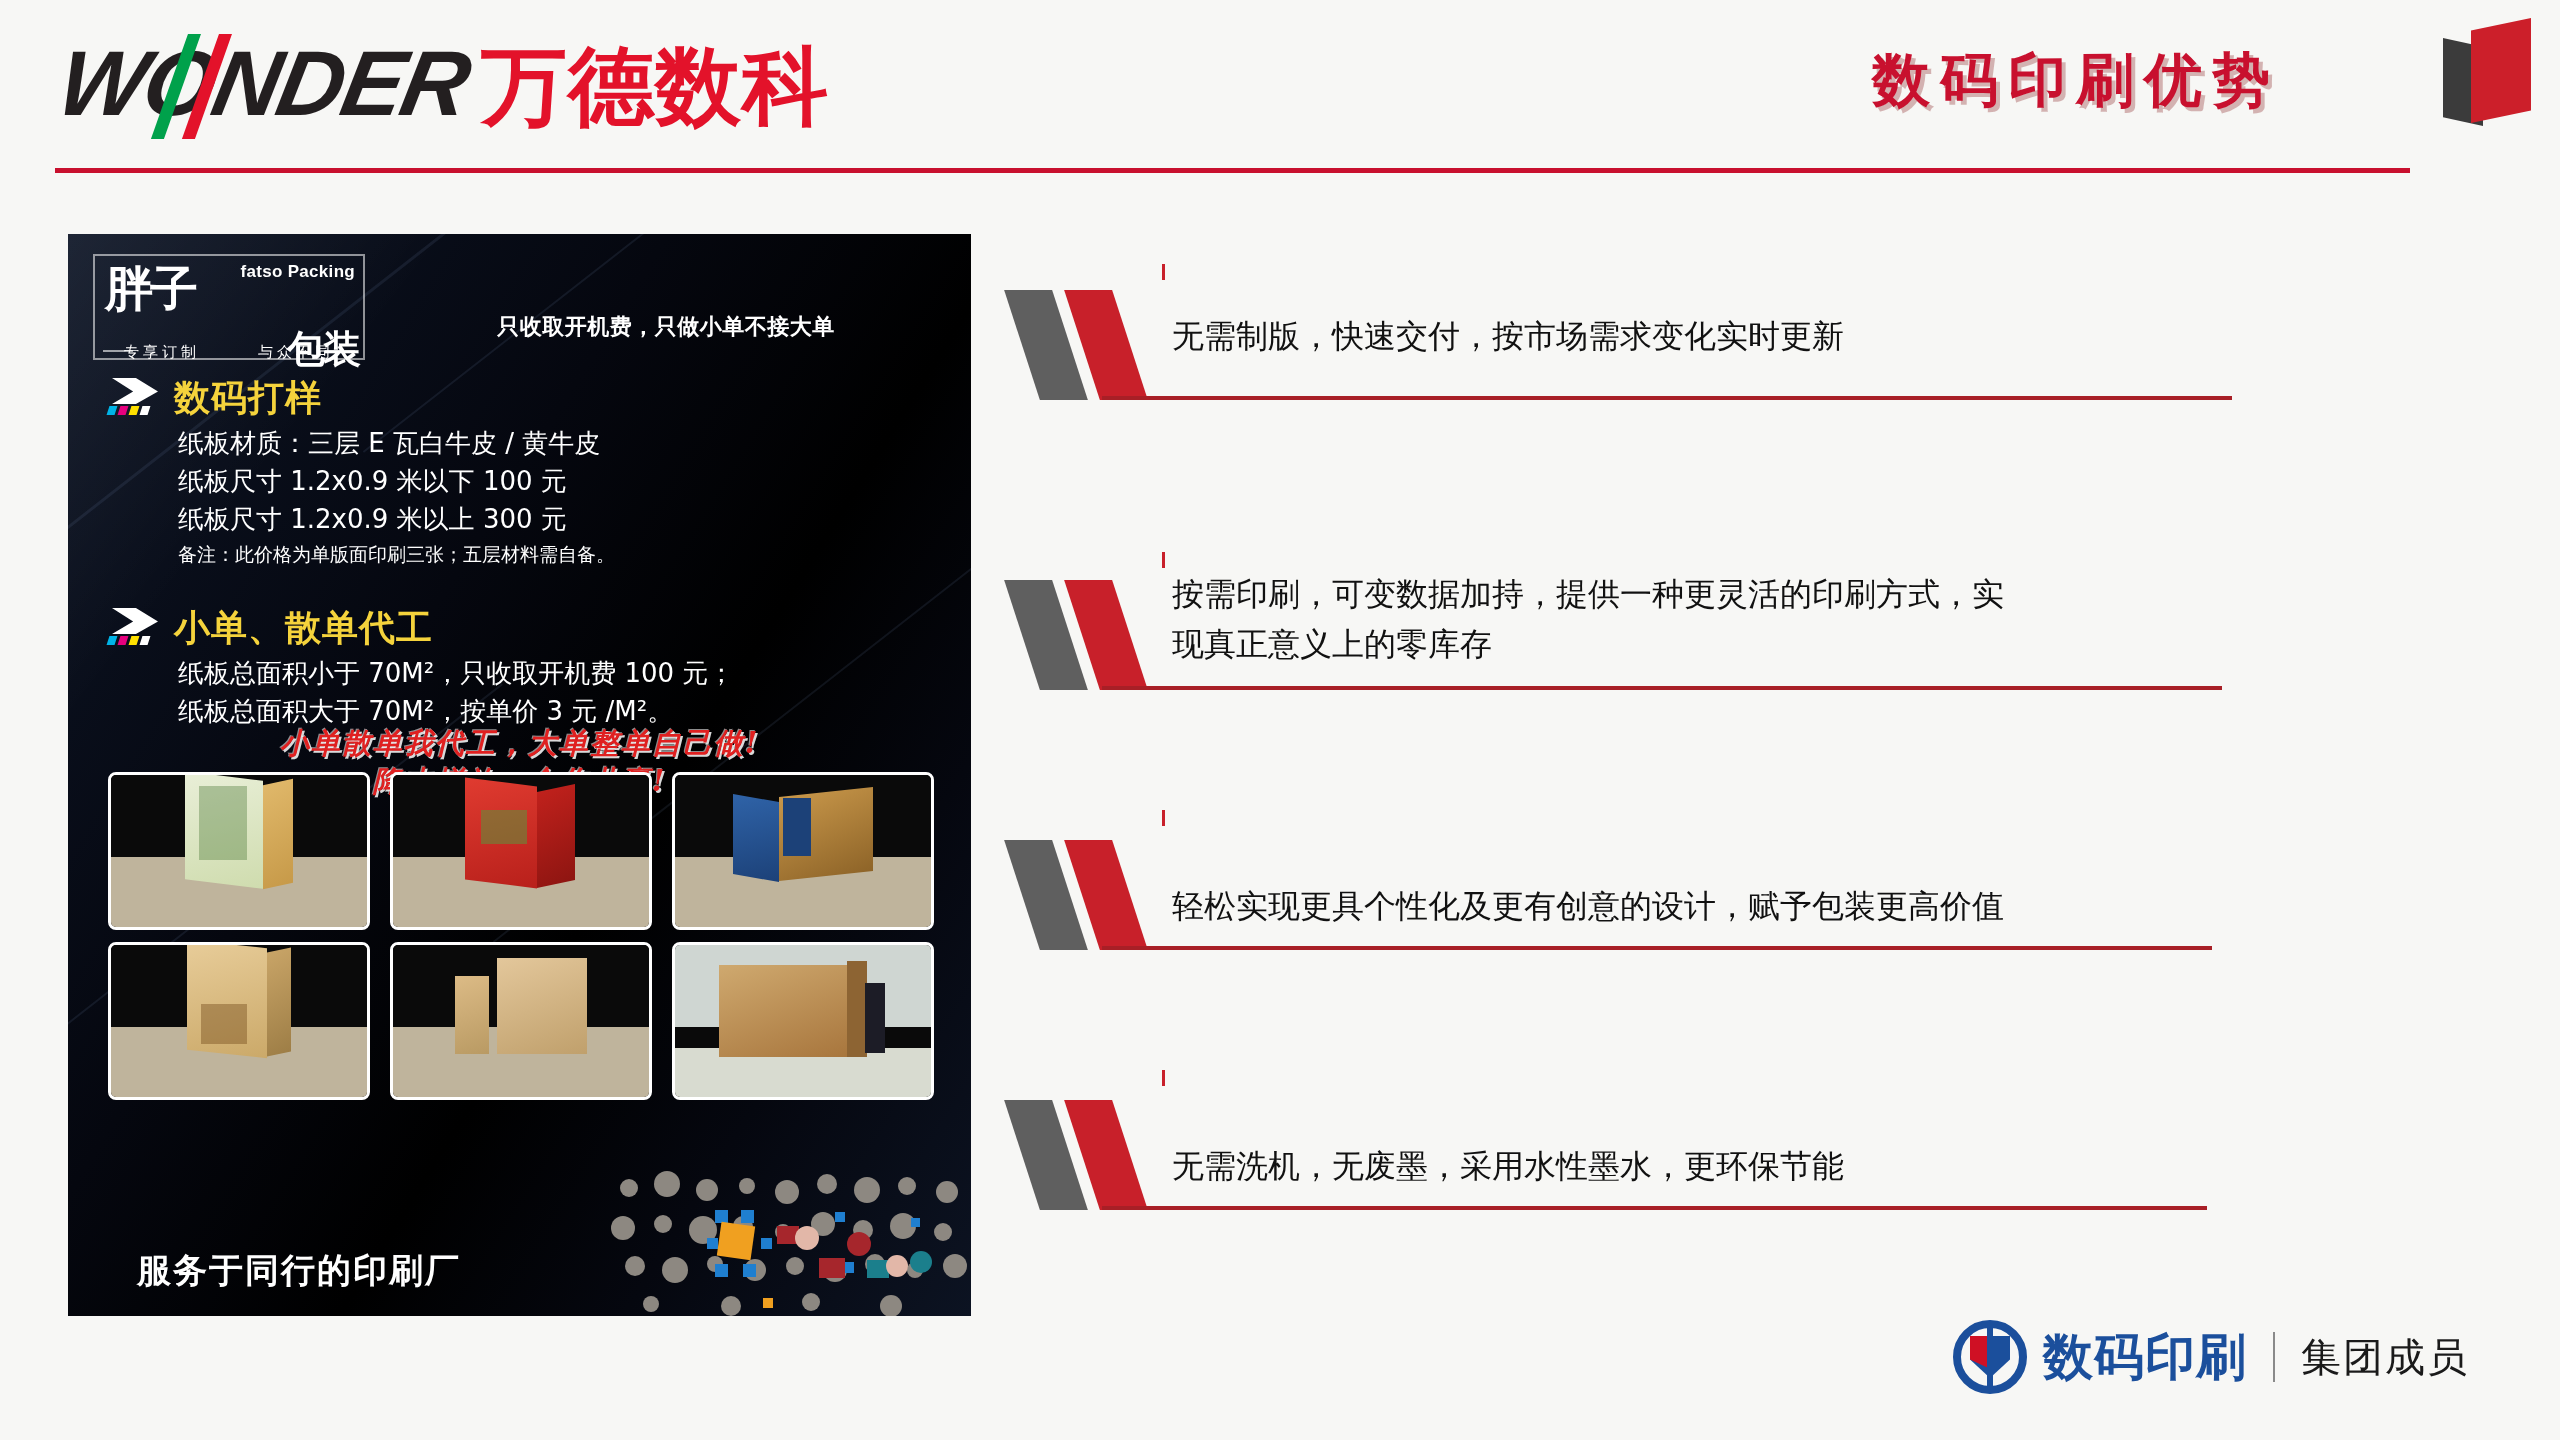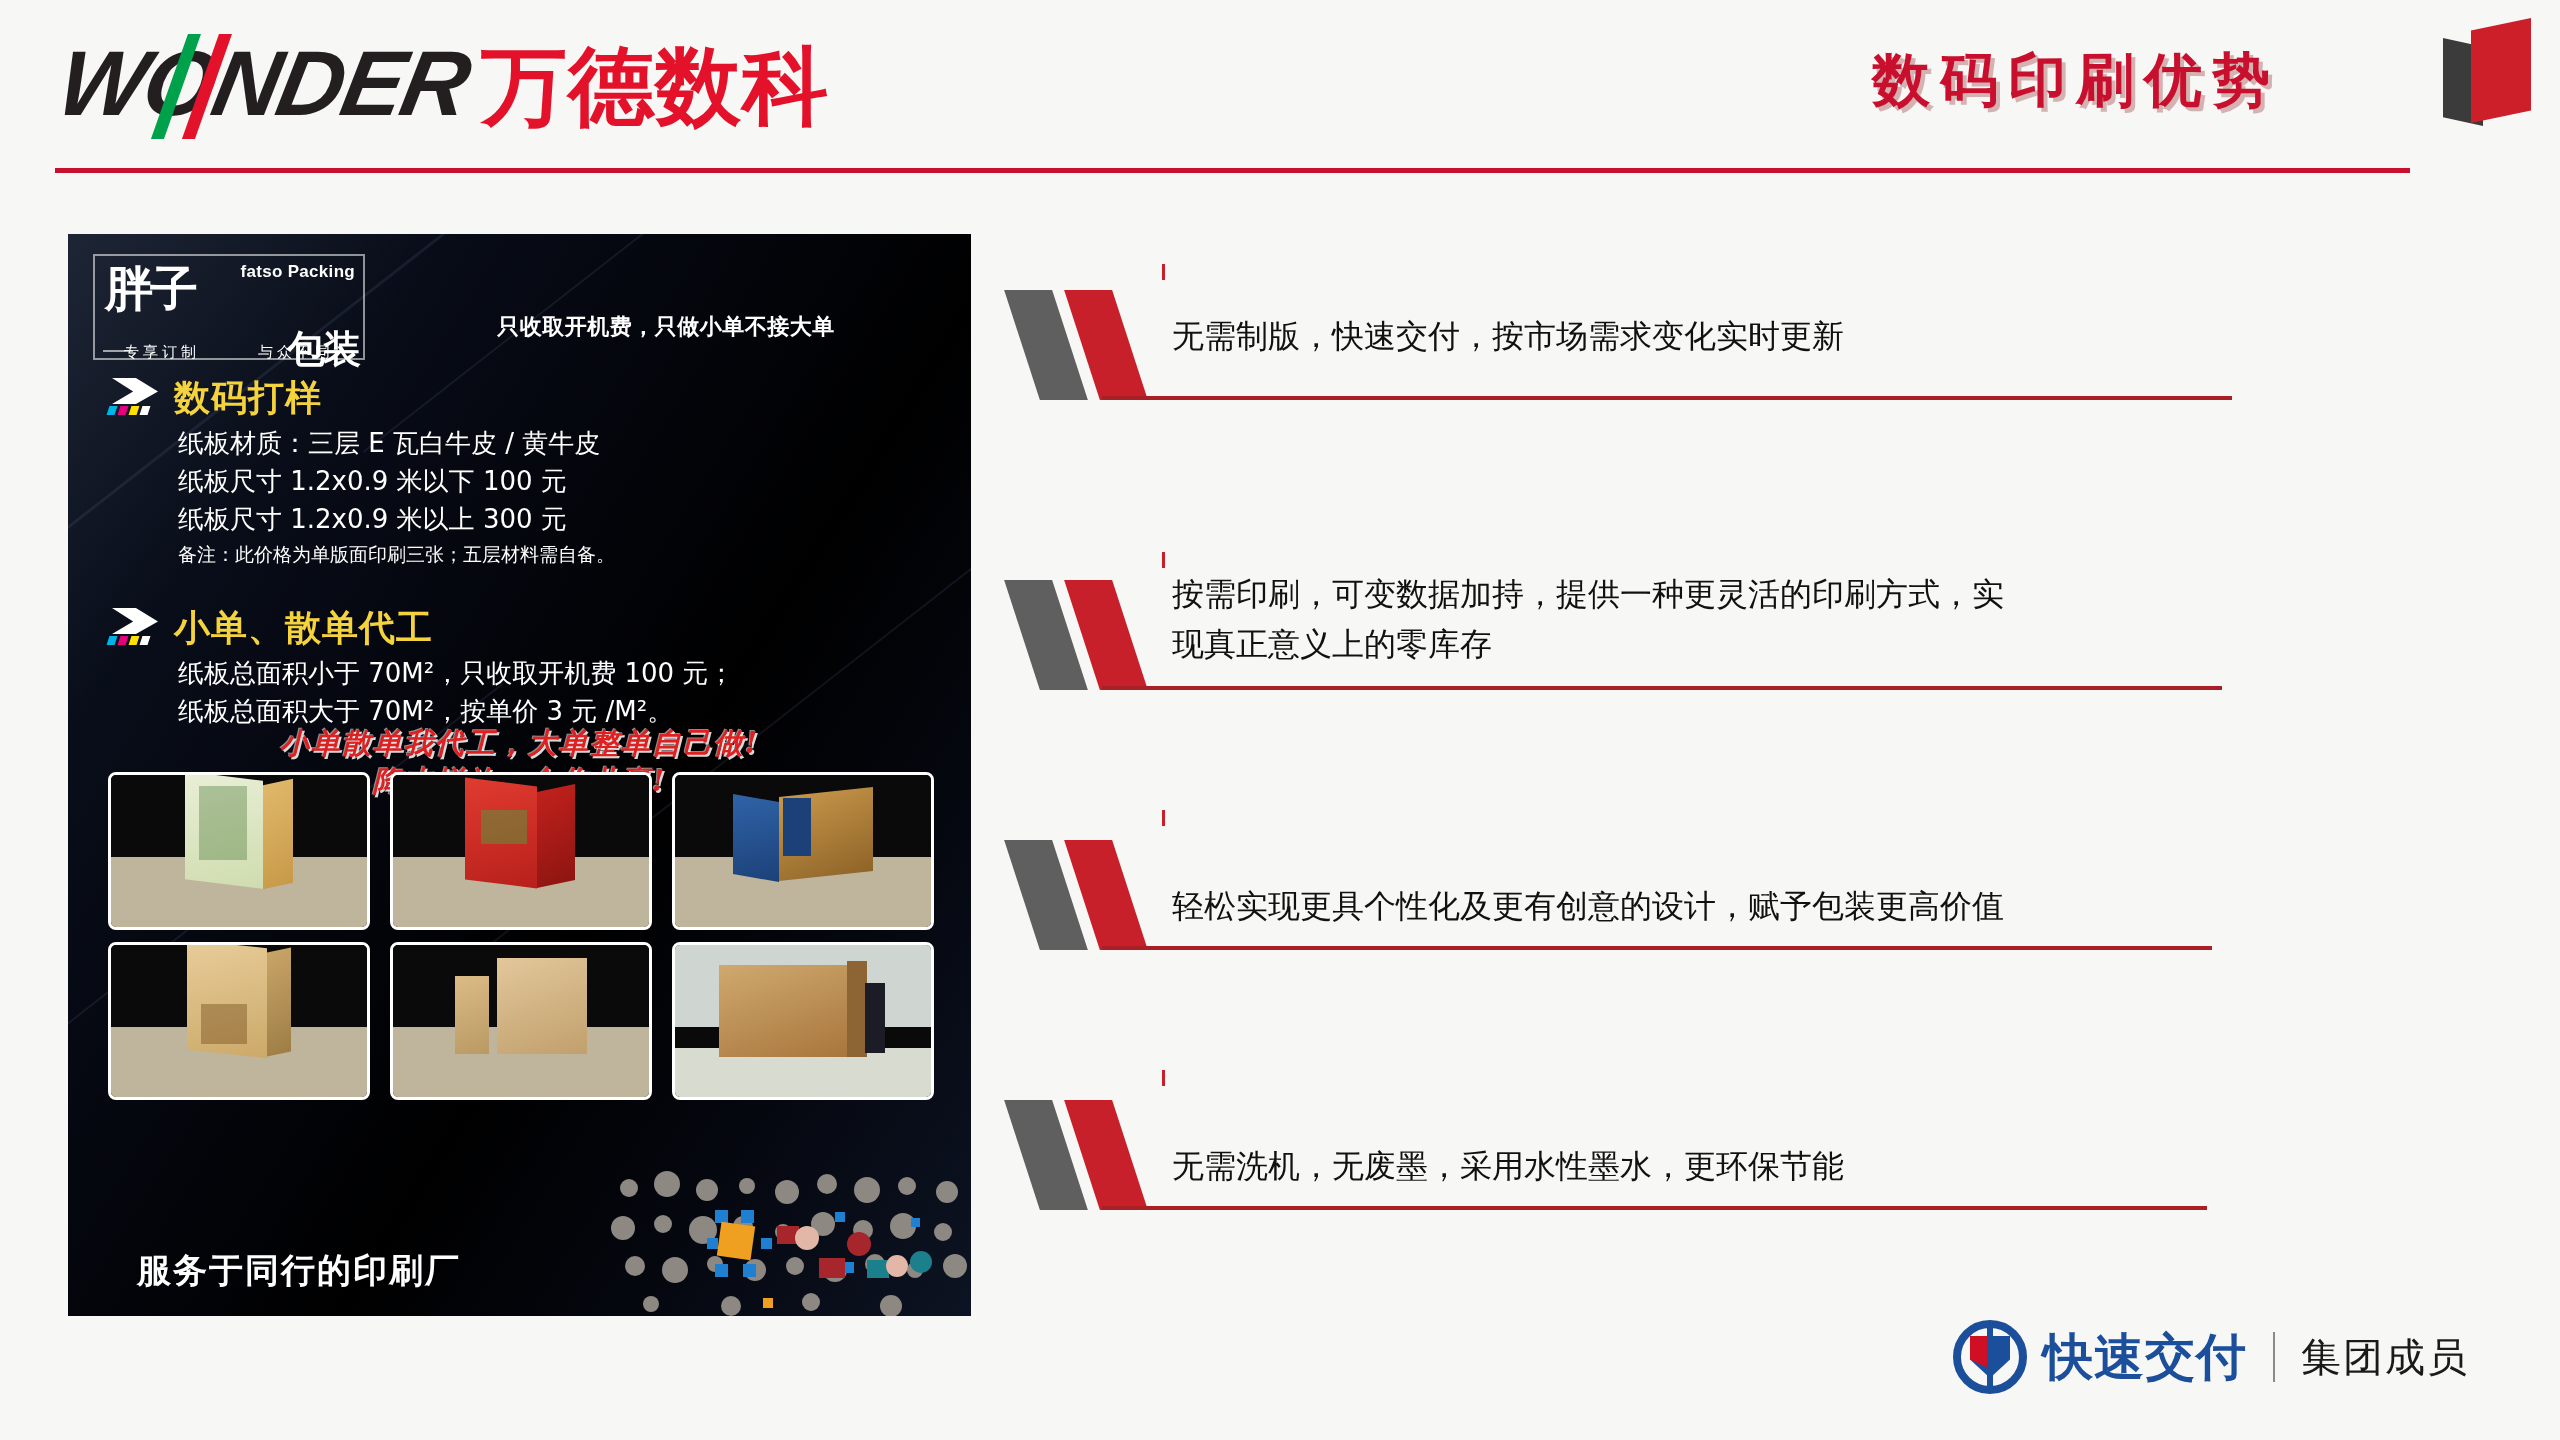--- a/index.html
+++ b/index.html
@@ -401,16 +401,16 @@
   </div>
 </div>
 
 <div id="df-logo">
   <div id="df-emblem">
     <div class="ring"></div>
     <div class="shield"></div>
     <div class="shield-red"></div>
     <div class="stem"></div>
   </div>
-  <div id="df-name">快速交付</div>
+  <div id="df-name">数码印刷</div>
   <div id="df-sep"></div>
   <div id="df-sub">集团成员</div>
 </div>
 
 </body></html>

